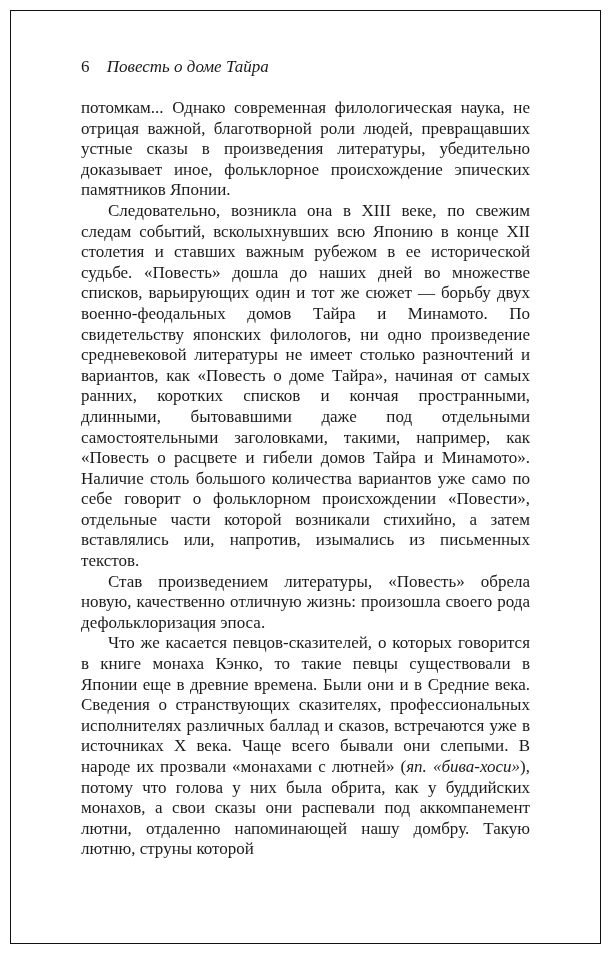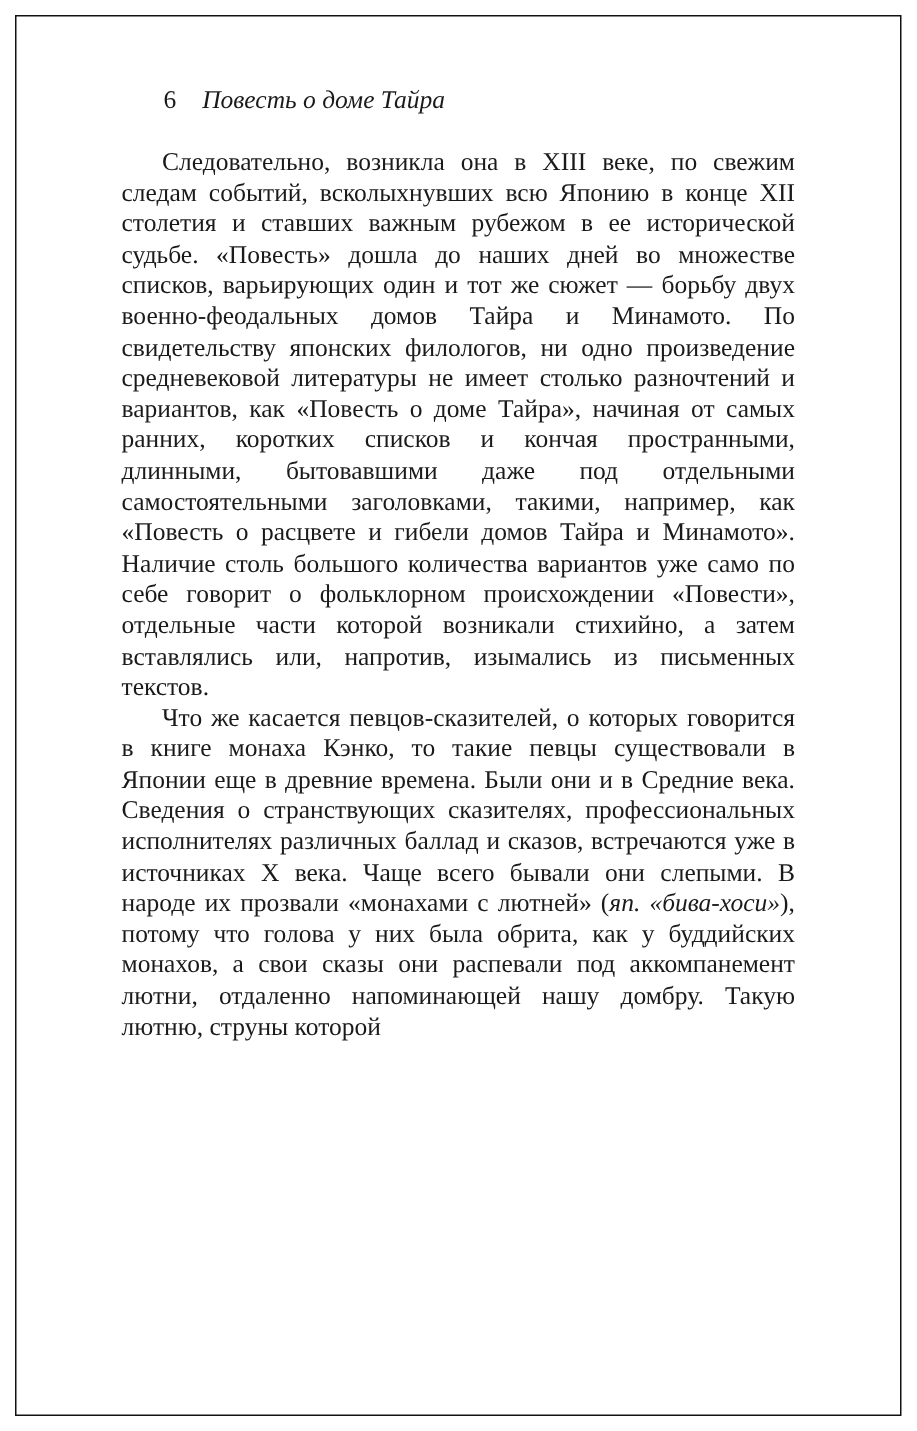--- a/index.html
+++ b/index.html
@@ -30,21 +30,20 @@
     left: 0;
     top: 0;
     right: 0;
     padding: 46px 70px 0 70px;
   }
   .header {
     font-size: 17px;
     line-height: 20px;
     margin-bottom: 21px;
     white-space: nowrap;
-    margin-left: 28px;
   }
   .pagenum {
     font-style: normal;
     margin-right: 13px;
   }
   .runtitle {
     font-style: italic;
   }
   .bodytext {
     font-size: 17px;
@@ -69,19 +68,21 @@
 <div class="page">
   <div class="frame">
     <div class="content">
 
       <div class="header">
         <span class="pagenum">6</span>
         <span class="runtitle">Повесть о доме Тайра</span>
       </div>
 
       <div class="bodytext">
+        <p class="para no-indent">потомкам... Однако современная филологическая наука, не отрицая важной, благотворной роли людей, превращавших устные сказы в произведения литературы, убедительно доказывает иное, фольклорное происхождение эпических памятников Японии.</p>
         <p class="para">Следовательно, возникла она в XIII веке, по свежим следам событий, всколыхнувших всю Японию в конце XII столетия и ставших важным рубежом в ее исторической судьбе. «Повесть» дошла до наших дней во множестве списков, варьирующих один и тот же сюжет — борьбу двух военно-феодальных домов Тайра и Минамото. По свидетельству японских филологов, ни одно произведение средневековой литературы не имеет столько разночтений и вариантов, как «Повесть о доме Тайра», начиная от самых ранних, коротких списков и кончая пространными, длинными, бытовавшими даже под отдельными самостоятельными заголовками, такими, например, как «Повесть о расцвете и гибели домов Тайра и Минамото». Наличие столь большого количества вариантов уже само по себе говорит о фольклорном происхождении «Повести», отдельные части которой возникали стихийно, а затем вставлялись или, напротив, изымались из письменных текстов.</p>
+        <p class="para">Став произведением литературы, «Повесть» обрела новую, качественно отличную жизнь: произошла своего рода дефольклоризация эпоса.</p>
         <p class="para"><span>Что же касается певцов-сказителей, о которых говорится в книге монаха Кэнко, то такие певцы существовали в Японии еще в древние времена. Были они и в Средние века. Сведения о странствующих сказителях, профессиональных исполнителях различных баллад и сказов, встречаются уже в источниках X века. Чаще всего бывали они слепыми. В народе их прозвали «монахами с лютней» (</span><span class="it">яп. «бива-хоси»</span><span>), потому что голова у них была обрита, как у буддийских монахов, а свои сказы они распевали под аккомпанемент лютни, отдаленно напоминающей нашу домбру. Такую лютню, струны которой</span></p>
       </div>
 
     </div>
   </div>
 </div>
 
 </body></html>

